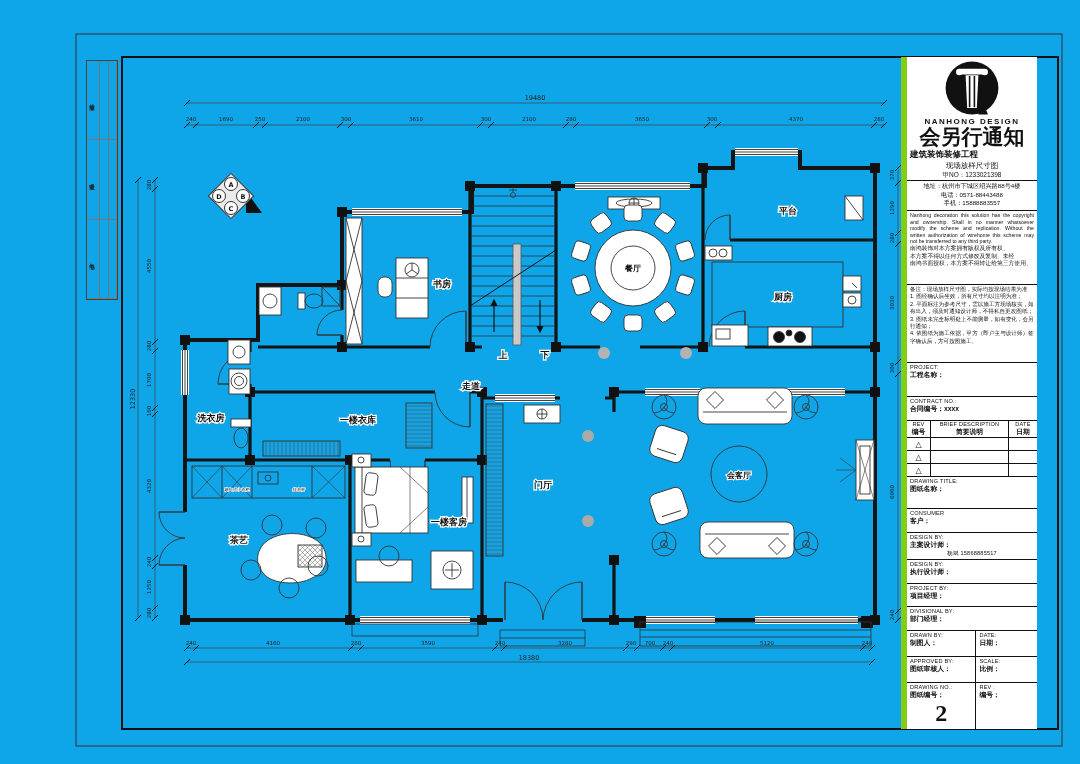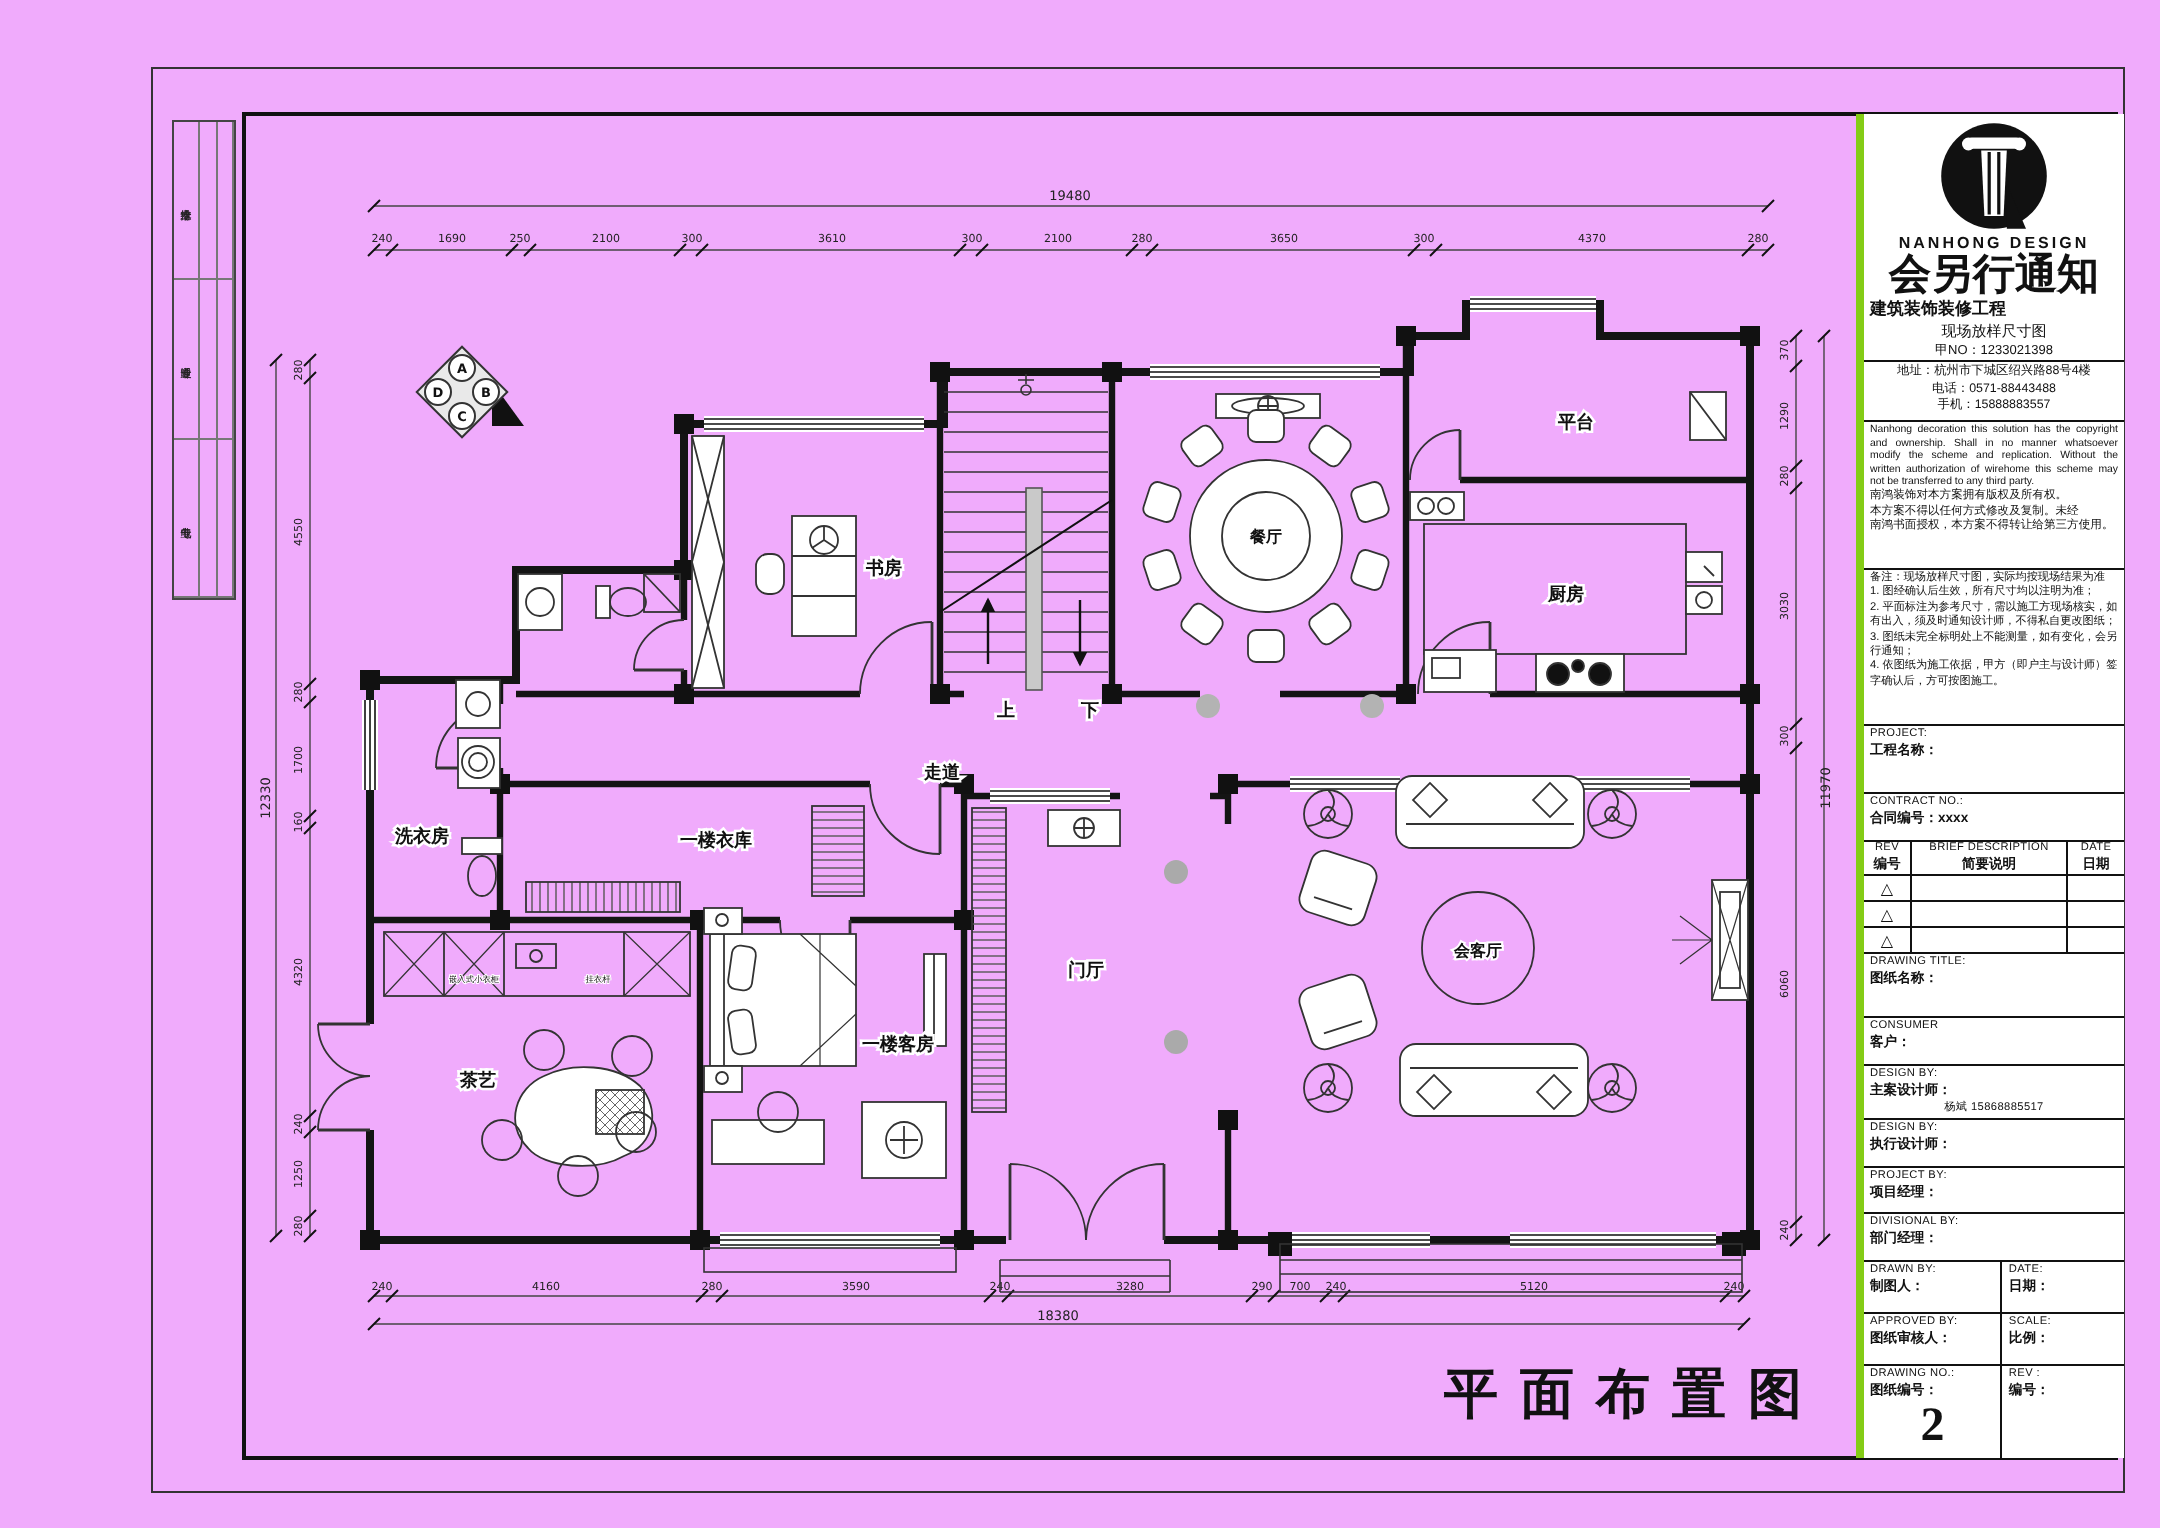--- a/index.html
+++ b/index.html
@@ -1,26 +1,26 @@
 <!DOCTYPE html>
 <html><head>
 <meta charset="utf-8">
 <style>
   html,body{margin:0;padding:0;background:#f4f4f2;}
-  #sheet{position:relative;width:1080px;height:764px;background:#f0abfc;overflow:hidden;
+  #sheet{position:relative;width:1080px;height:764px;background:#0ea5e9;overflow:hidden;
          font-family:"Liberation Sans",sans-serif;color:#111;}
   svg text{font-family:"DejaVu Sans",sans-serif;fill:#111;}
   .room{font-size:9px;font-weight:700;text-anchor:middle;paint-order:stroke;stroke:#fff;stroke-width:2.5px;}
   .room-s{font-size:8px;font-weight:700;text-anchor:middle;paint-order:stroke;stroke:#fff;stroke-width:2px;}
   .tiny{font-size:4.2px;text-anchor:middle;paint-order:stroke;stroke:#fff;stroke-width:1px;}
   .dim{font-size:5.5px;text-anchor:middle;fill:#222;}
   .dimT{font-size:6.5px;text-anchor:middle;fill:#222;}
   .dirL{font-size:6.5px;font-weight:700;text-anchor:middle;}
   
-  .tb{position:absolute;left:928px;top:57px;width:130px;height:672px;border-left:4px solid #84cc16;
+  .tb{position:absolute;left:901px;top:57px;width:130px;height:672px;border-left:6px solid #84cc16;
       display:flex;flex-direction:column;background:#fff;}
   .tb section{border-bottom:1px solid #111;box-sizing:border-box;padding:1px 3px;overflow:hidden;flex-shrink:0;}
   .tb .c{text-align:center;}
   .lbl-en{font-size:5.6px;letter-spacing:.2px;}
   .lbl-cn{font-size:6.8px;font-weight:700;}
   .logo-en{font-size:8px;font-weight:700;letter-spacing:1.5px;text-align:center;margin-top:1px;}
   .logo-cn{font-size:21px;font-weight:700;text-align:center;line-height:23px;font-family:"Liberation Serif",serif;}
   .logo-s1{font-size:8.5px;font-weight:700;}
   .logo-s2{font-size:7.5px;text-align:center;}
   .logo-s3{font-size:6.5px;text-align:center;}
@@ -639,15 +639,14 @@
       <div class="bigno">2</div>
     </div>
     <div>
       <div class="lbl-en">REV :</div>
       <div class="lbl-cn">编号：</div>
     </div>
   </section>
 </div>
 
 
-<div class="bigtitle">平面布置图</div>
 
 </div>
 
 </body></html>

